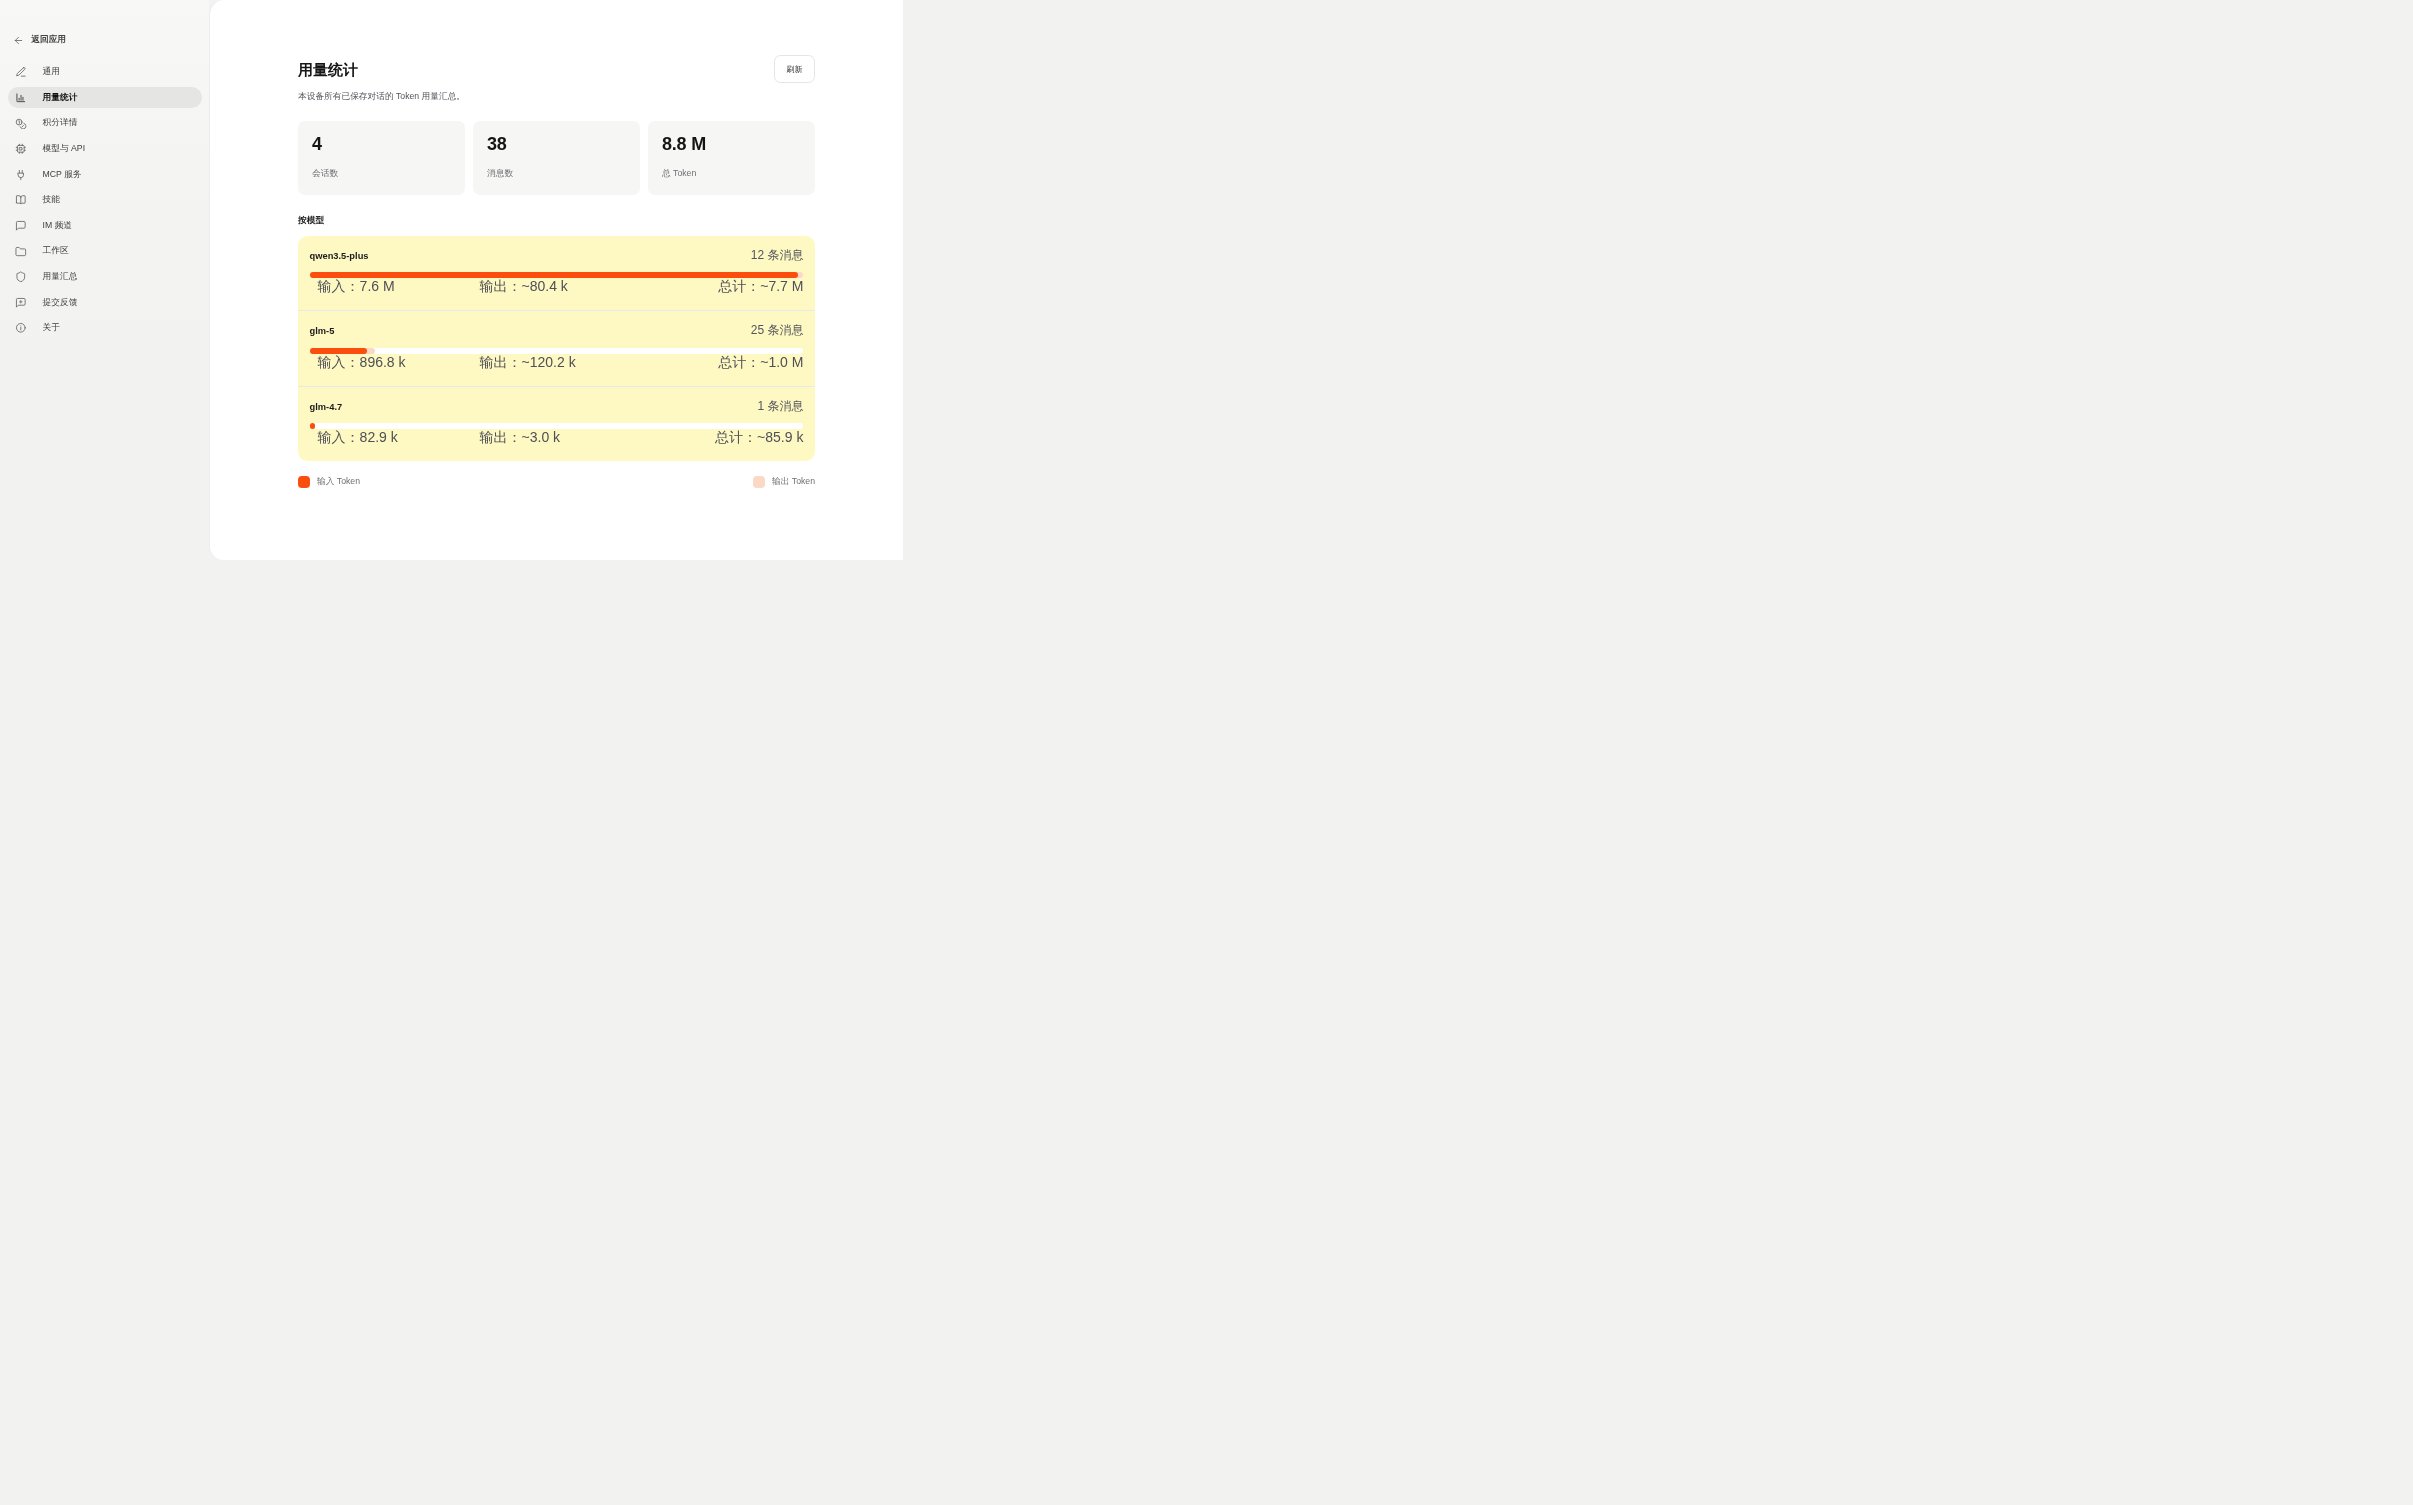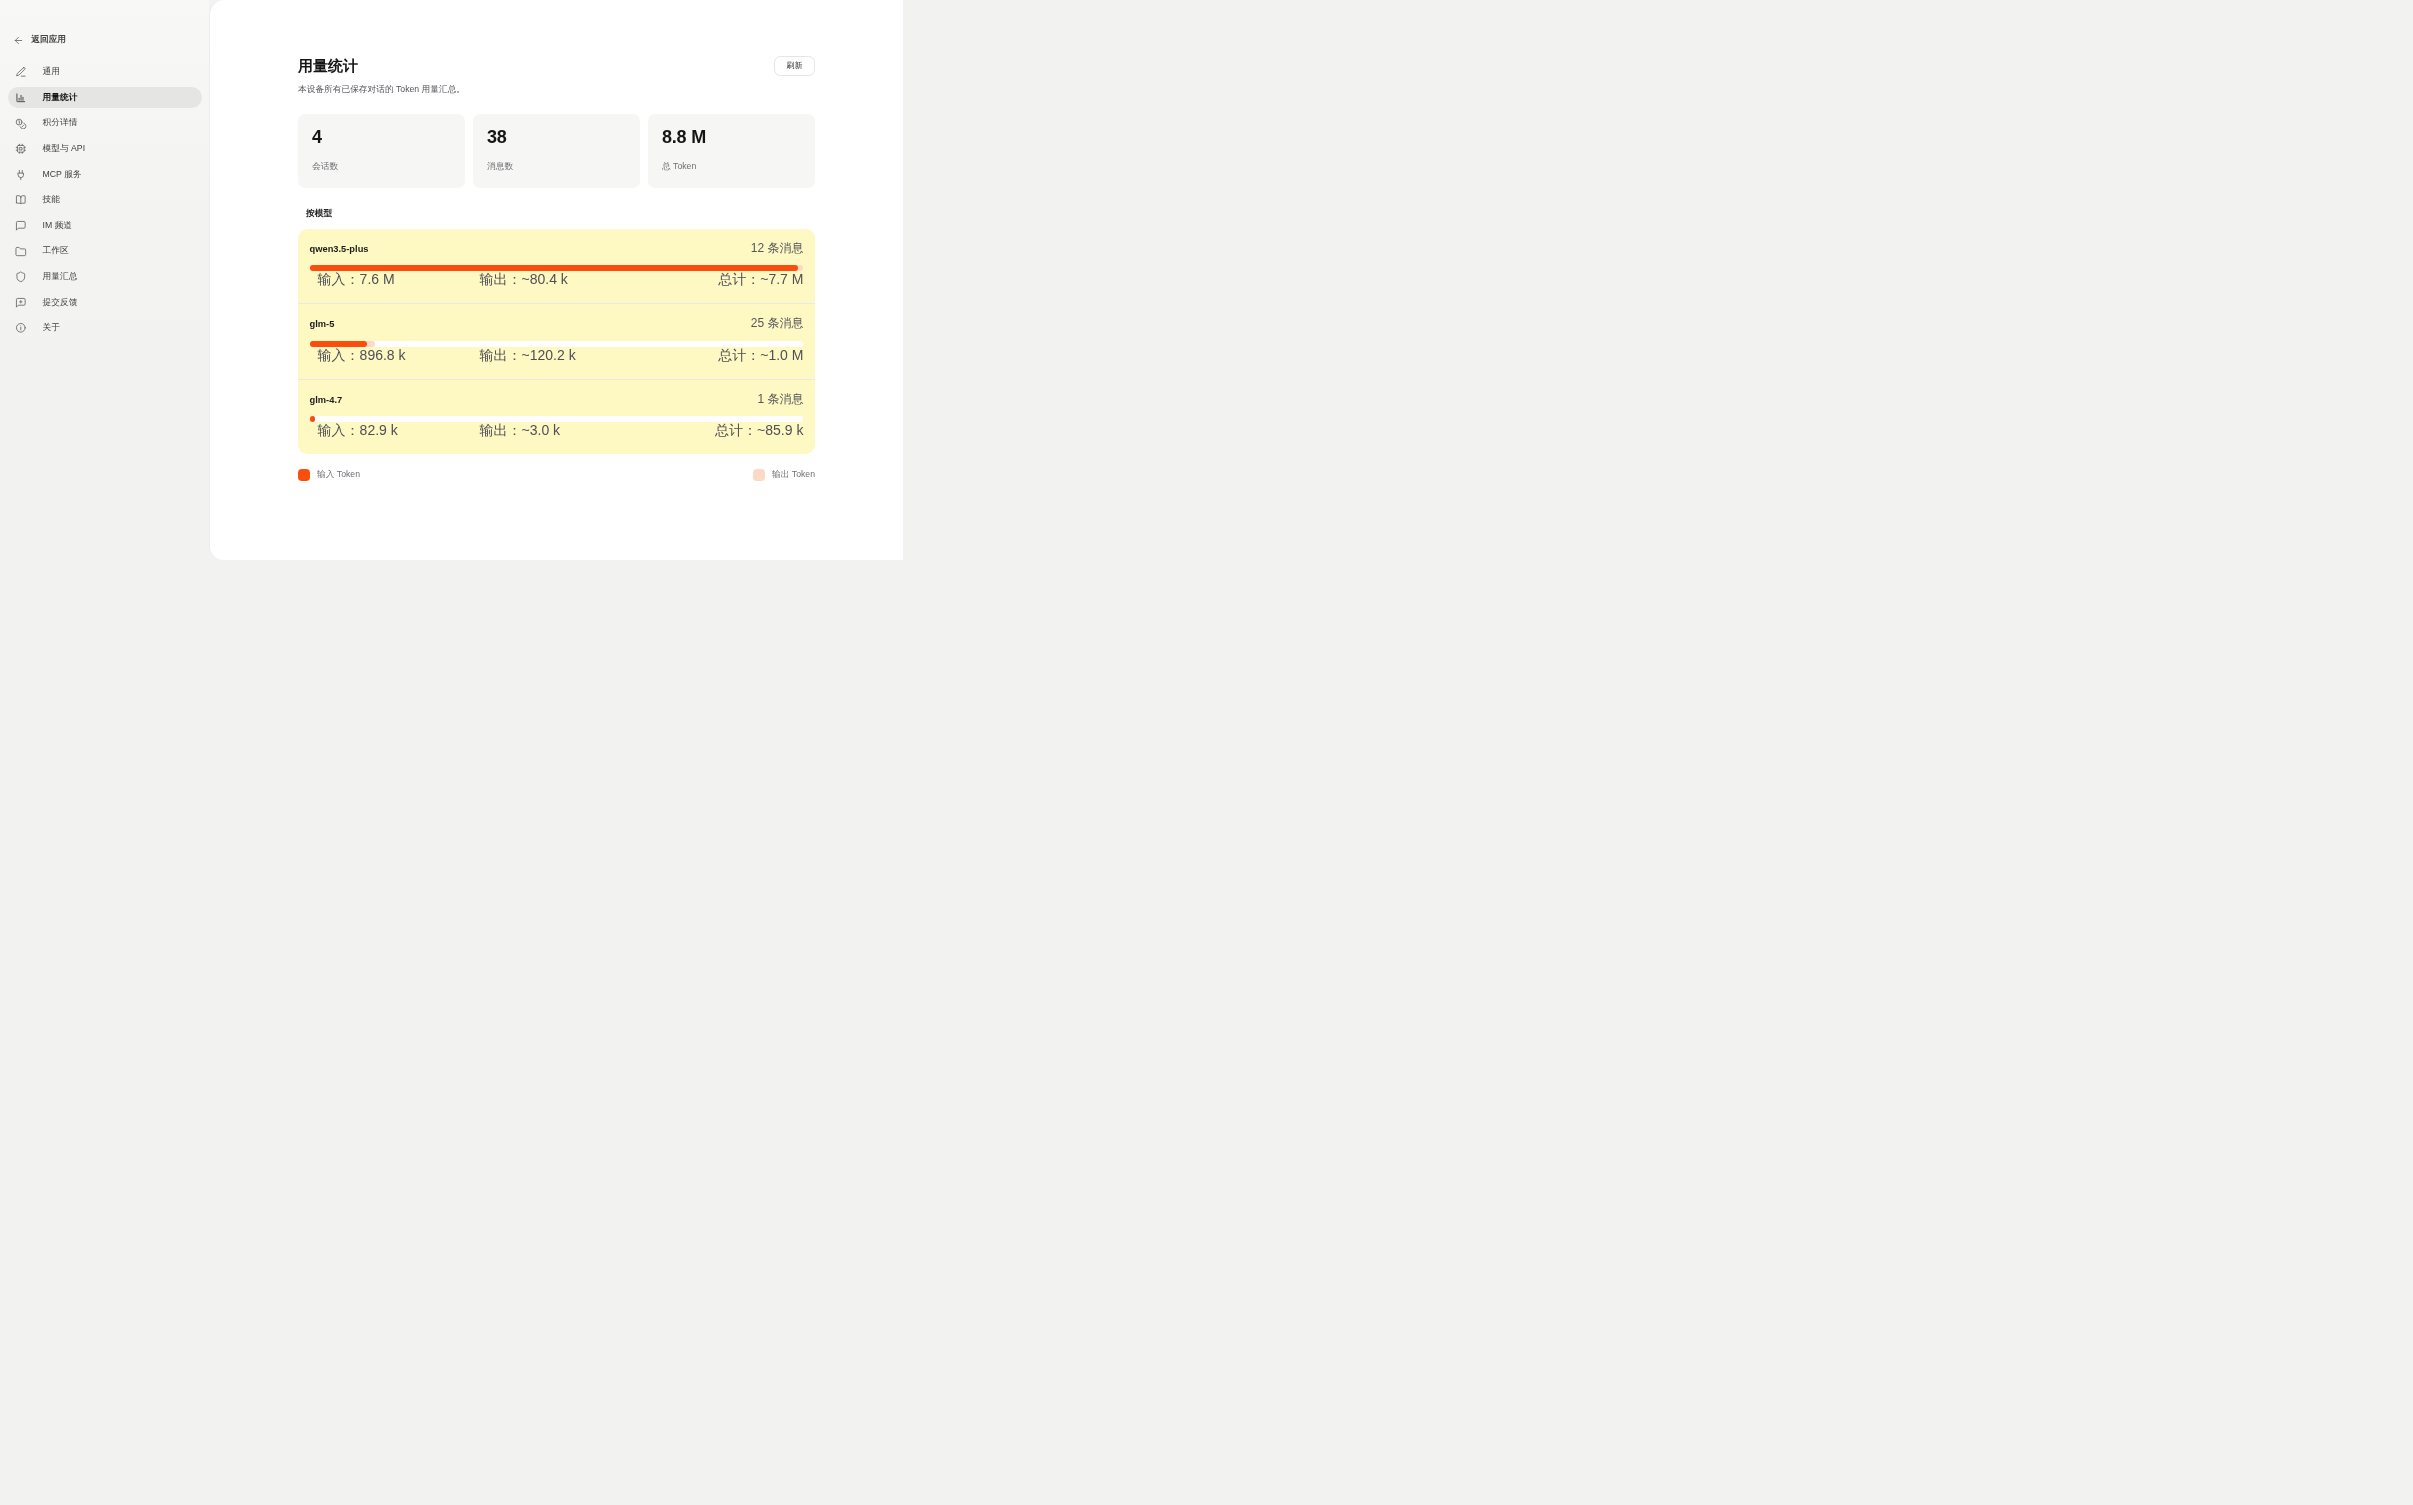--- a/index.html
+++ b/index.html
@@ -43,36 +43,36 @@
     background:#ffffff;
     border-radius:15px 0 0 14px;
     border-left:0.6px solid #ececeb;
     overflow:hidden;
   }
   .content { width:517px; margin:0 auto; padding-top:55px; }
 
   .header-row { display:flex; align-items:center; justify-content:space-between; }
   .page-title { margin:0; font-size:15px; line-height:21px; font-weight:700; color:#161616; }
   .refresh-btn {
-    height:20px; padding:0 11.6px;
+    height:28px; padding:0 11.6px;
     background:#fff; border:0.6px solid #e5e5e3; border-radius:6.4px;
     font-size:8px; color:#212121; font-family:inherit; cursor:pointer;
   }
   .subtitle { margin:7.5px 0 0; font-size:8.7px; color:#52525a; }
 
   .stats { display:grid; grid-template-columns:repeat(3,1fr); gap:8px; margin-top:18px; }
   .stat-card {
     background:#f6f6f5; border-radius:7px; height:74px;
     padding:13.3px 14px 14.5px;
     display:flex; flex-direction:column; justify-content:space-between;
   }
   .stat-value { font-size:18px; font-weight:700; color:#151515; letter-spacing:-0.2px; }
   .stat-label { font-size:8.7px; color:#6e6e74; }
 
-  .section-heading { margin:20px 8px 0; font-size:8.7px; font-weight:700; color:#1c1c1c; }
+  .section-heading { margin:20px 0 0; font-size:8.7px; font-weight:700; color:#1c1c1c; }
 
   .models { margin-top:9.3px; background:#fef9c3; border-radius:9.3px; }
   .model-row { padding:11px 11.6px 14px; }
   .model-row + .model-row { border-top:0.6px solid #e9e9e7; }
   .model-head { display:flex; justify-content:space-between; align-items:baseline; }
   .model-name { font-size:9.3px; font-weight:700; color:#1b1b1b; }
   .model-count { font-size:12px; color:#55555c; }
   .bar { position:relative; height:5.8px; margin-top:8.7px; }
   .bar-track { position:absolute; left:0; right:0; top:0; bottom:0; background:#ffffff; border-radius:2.9px; }
   .bar-seg { position:absolute; left:0; top:0; bottom:0; border-radius:2.9px; }

